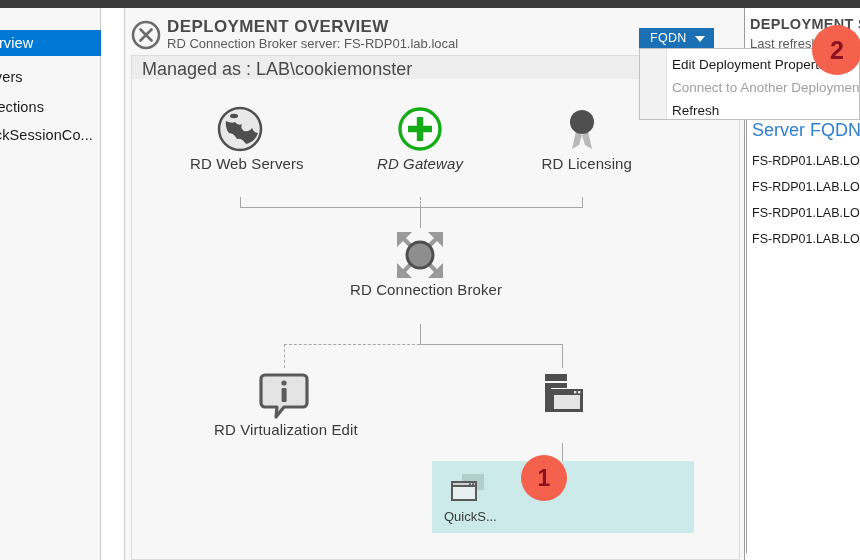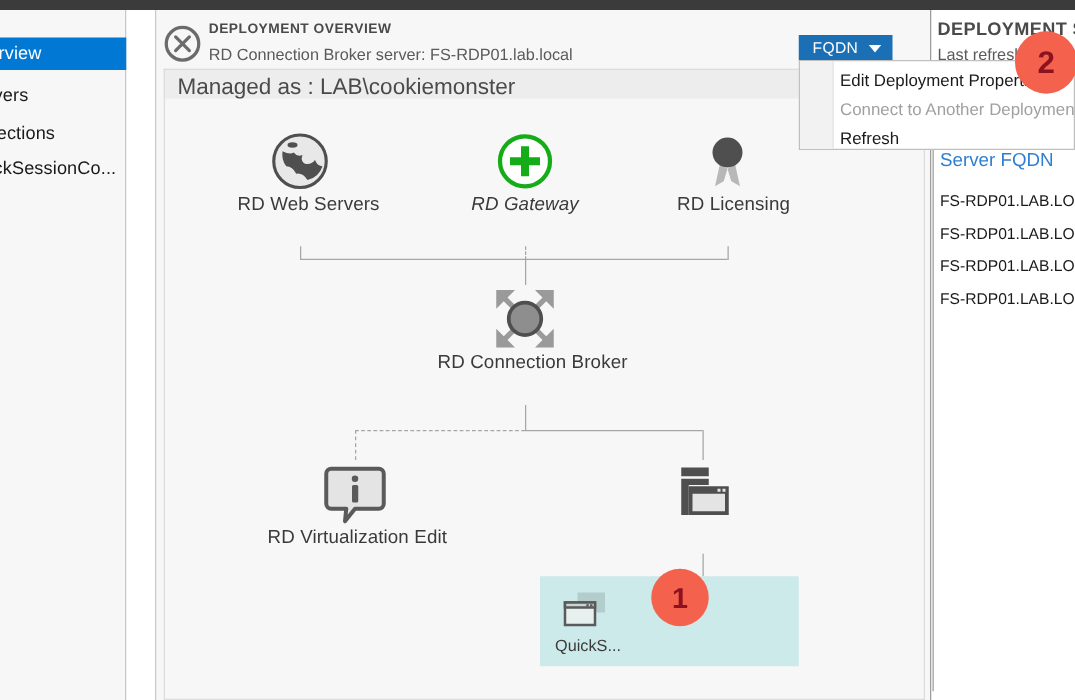--- a/index.html
+++ b/index.html
@@ -43,21 +43,21 @@
   }
   .overview-header {
     position: absolute; left: 0; top: 0; width: 100%; height: 44px;
   }
   .ov-icon {
     position: absolute; left: 6px; top: 12px;
     width: 30px; height: 30px;
   }
   .ov-title {
     position: absolute; left: 42px; top: 9px;
-    font-size: 11px; font-weight: bold; color: #4a4a4a;
+    font-size: 17px; font-weight: bold; color: #4a4a4a;
     letter-spacing: .4px;
   }
   .ov-sub {
     position: absolute; left: 42px; top: 28px;
     font-size: 13px; color: #5a5a5a;
   }
 
   .managed-bar {
     position: absolute; left: 6px; top: 47px;
     width: 609px; height: 24px;
@@ -130,21 +130,21 @@
     position: absolute; left: 4px; top: 46px; width: 200px;
     border-top: 1px solid #cfcfcf;
   }
   .ds-grid-border {
     position: absolute; left: 0px; top: 105px;
     width: 114px; height: 440px;
     border-left: 1px solid #9d9d9d;
   }
   .ds-col-head {
     position: absolute; left: 6px; top: 112px;
-    font-size: 15px; color: #2f7fd1; white-space: nowrap;
+    font-size: 18px; color: #2f7fd1; white-space: nowrap;
   }
   .ds-row {
     position: absolute; left: 6px;
     font-size: 12.5px; color: #1a1a1a; white-space: nowrap;
   }
 
   
   .tasks-btn {
     position: absolute; left: 639px; top: 28px;
     width: 75px; height: 20px;
@@ -294,21 +294,21 @@
             <rect x="9" y="14" width="22" height="5" fill="#4f4f4f"></rect>
             <rect x="9" y="19" width="6" height="24" fill="#4f4f4f"></rect>
             <rect x="15" y="20" width="32" height="23" fill="#4f4f4f"></rect>
             <rect x="18" y="26" width="26" height="14" fill="#e4e4e4"></rect>
             <rect x="38" y="22" width="2.4" height="2.4" fill="#e4e4e4"></rect>
             <rect x="42" y="22" width="2.4" height="2.4" fill="#e4e4e4"></rect>
           </svg>
         </div>
       </div>
 
-      <div class="collection-box" style="left:300px; top:382px; width:207px; height:72px;">
+      <div class="collection-box" style="left:300px; top:382px; width:262px; height:72px;">
         <div class="collection-icon">
           <svg width="38" height="32" viewBox="0 0 38 32">
             <rect x="12" y="1" width="22" height="16" fill="#b3cccc"></rect>
             <rect x="2" y="9" width="24" height="18" fill="#e8efef" stroke="#5a5a5a" stroke-width="2"></rect>
             <rect x="2" y="9" width="24" height="4" fill="#c9d4d4" stroke="#5a5a5a" stroke-width="2"></rect>
             <rect x="19" y="10.4" width="2" height="1.8" fill="#5a5a5a"></rect>
             <rect x="22" y="10.4" width="2" height="1.8" fill="#5a5a5a"></rect>
           </svg>
         </div>
         <div class="collection-label">QuickS...</div>

